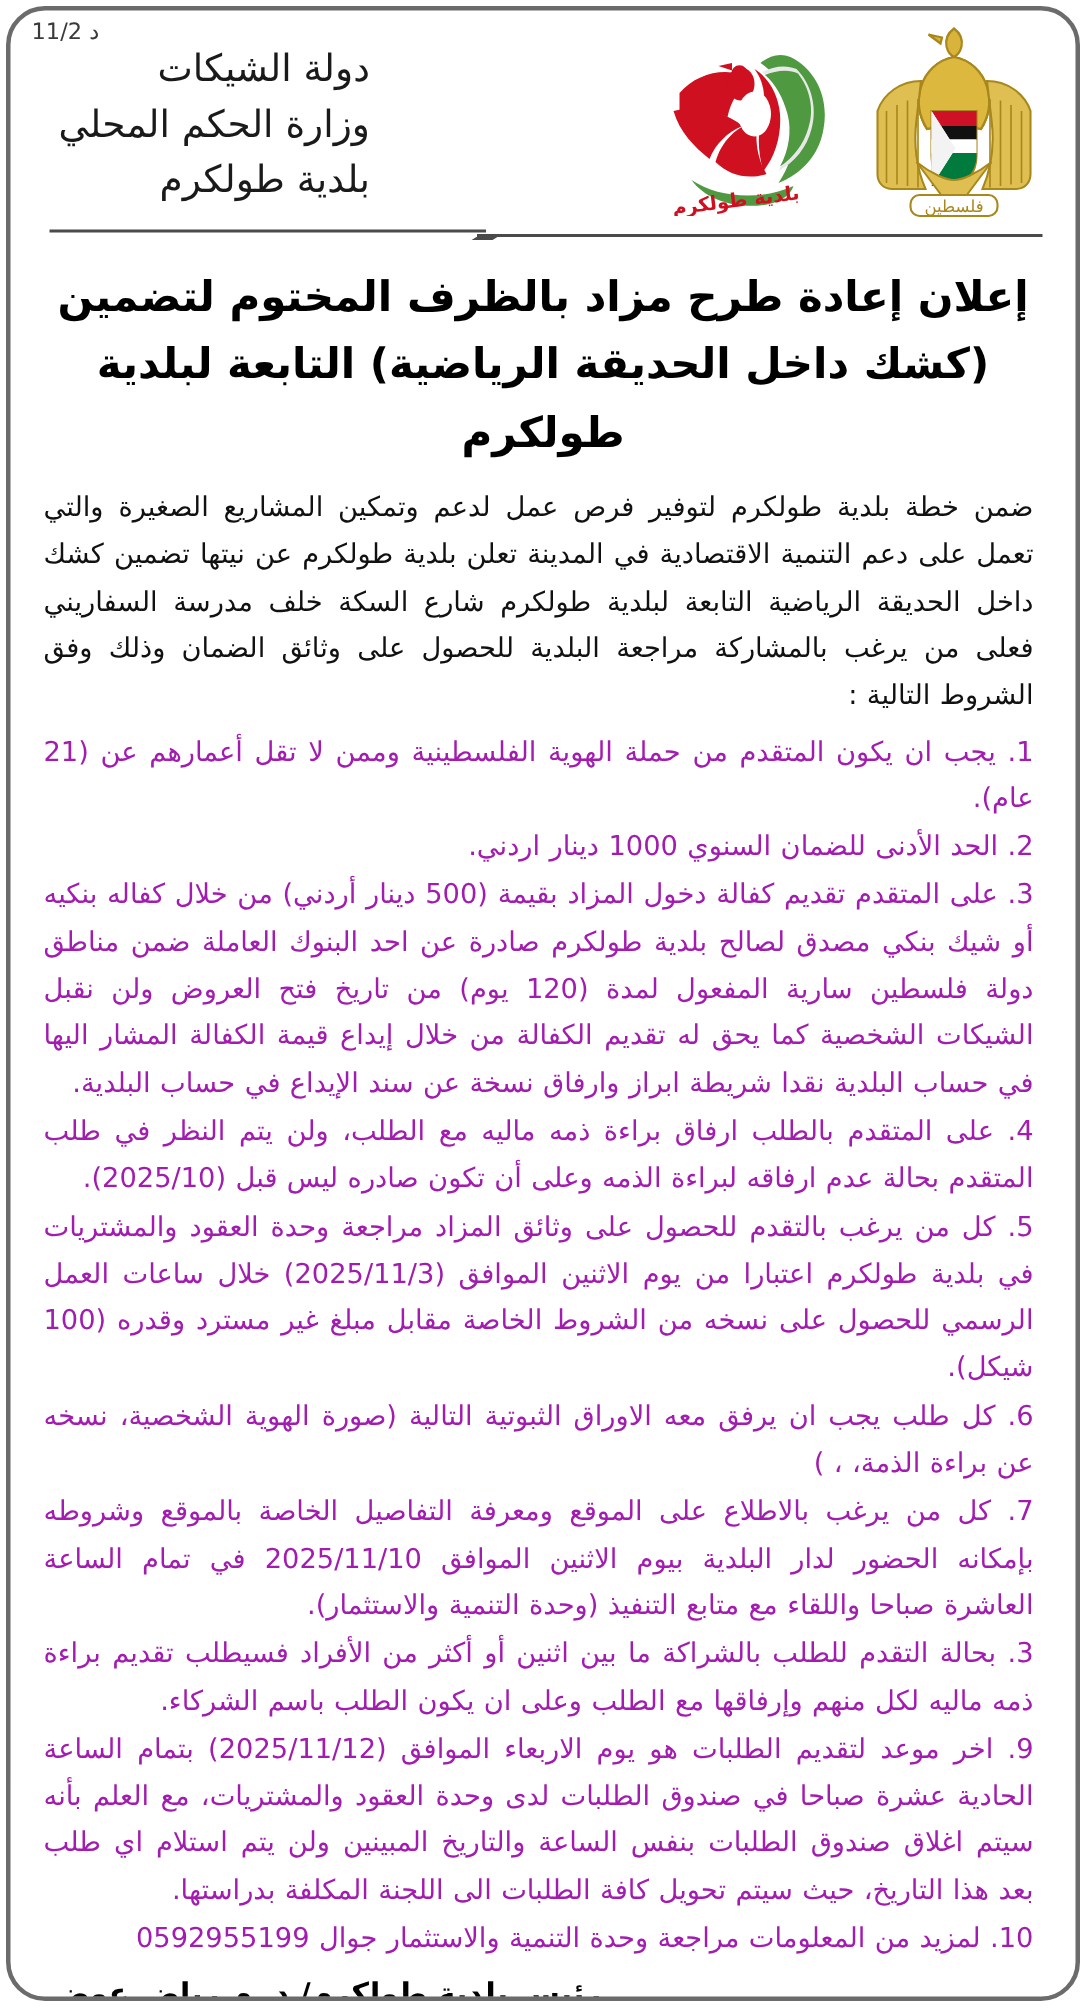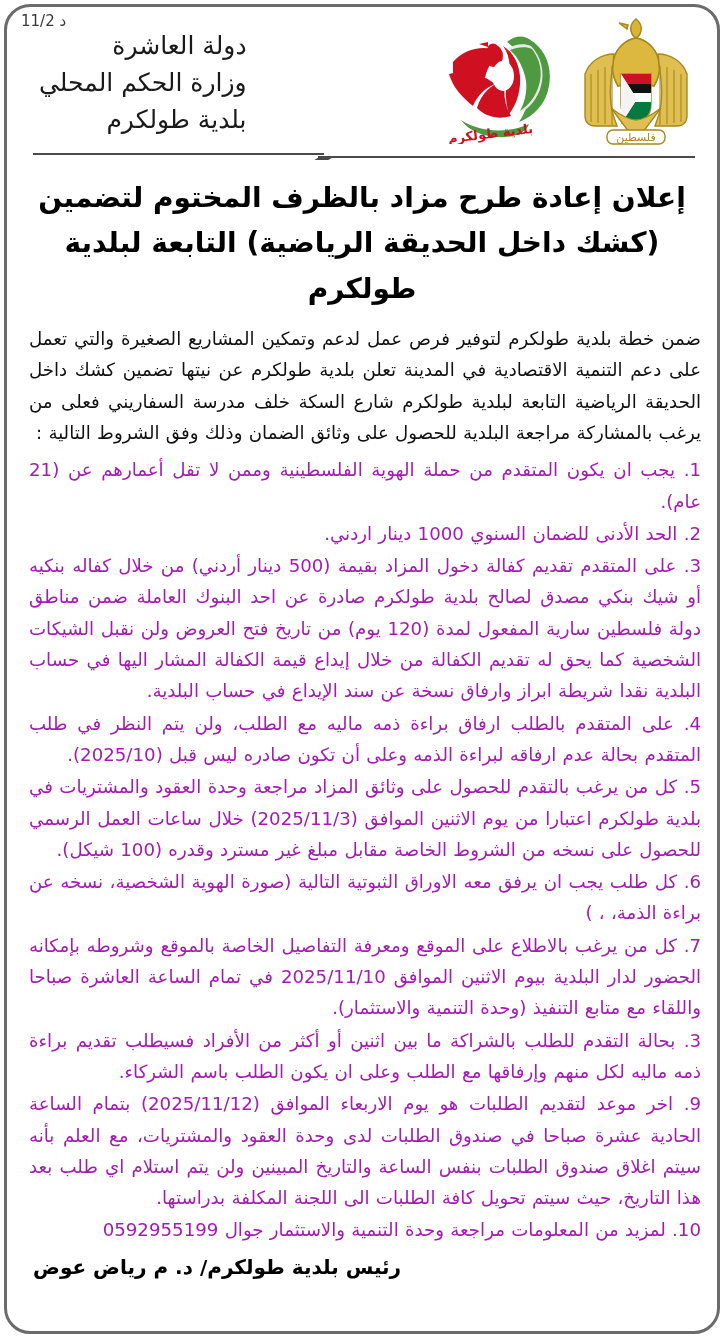--- a/index.html
+++ b/index.html
@@ -117,21 +117,21 @@
     font-family: "DejaVu Sans", "Liberation Sans", sans-serif;
     font-weight: bold;
     font-size: 28px;
     color: #000;
     line-height: 1.62;
     letter-spacing: -.2px;
   }
 
   
   .body-block {
-    padding: 6px 16px 0 22px;
+    padding: 6px 28px 0 22px;
     text-align: justify;
     text-align-last: right;
   }
   .para {
     font-family: "DejaVu Sans", "Liberation Sans", sans-serif;
     font-size: 18.2px;
     line-height: 1.72;
     color: #111;
     margin: 0 0 6px 0;
     text-align: justify;
@@ -168,21 +168,21 @@
 </head>
 <body>
 
 <div id="page">
 
   <div class="corner-code">11/2 د</div>
 
   <div class="header">
 
     <div class="header-text">
-      <div class="line">دولة العاشرة</div>
+      <div class="line">دولة الشيكات</div>
       <div class="line">وزارة الحكم المحلي</div>
       <div class="line">بلدية طولكرم</div>
     </div>
 
     <div class="logos">
 
       <div>
         <svg class="logo-svg" width="130" height="128" viewBox="0 0 130 128" aria-hidden="true">
           <g>
             <path d="M96 22 C112 30 122 48 118 70 C115 88 103 100 88 106 C96 94 100 80 98 66 C96 50 88 34 76 26 C82 21 89 19 96 22 Z" fill="#4f9a41"></path>

